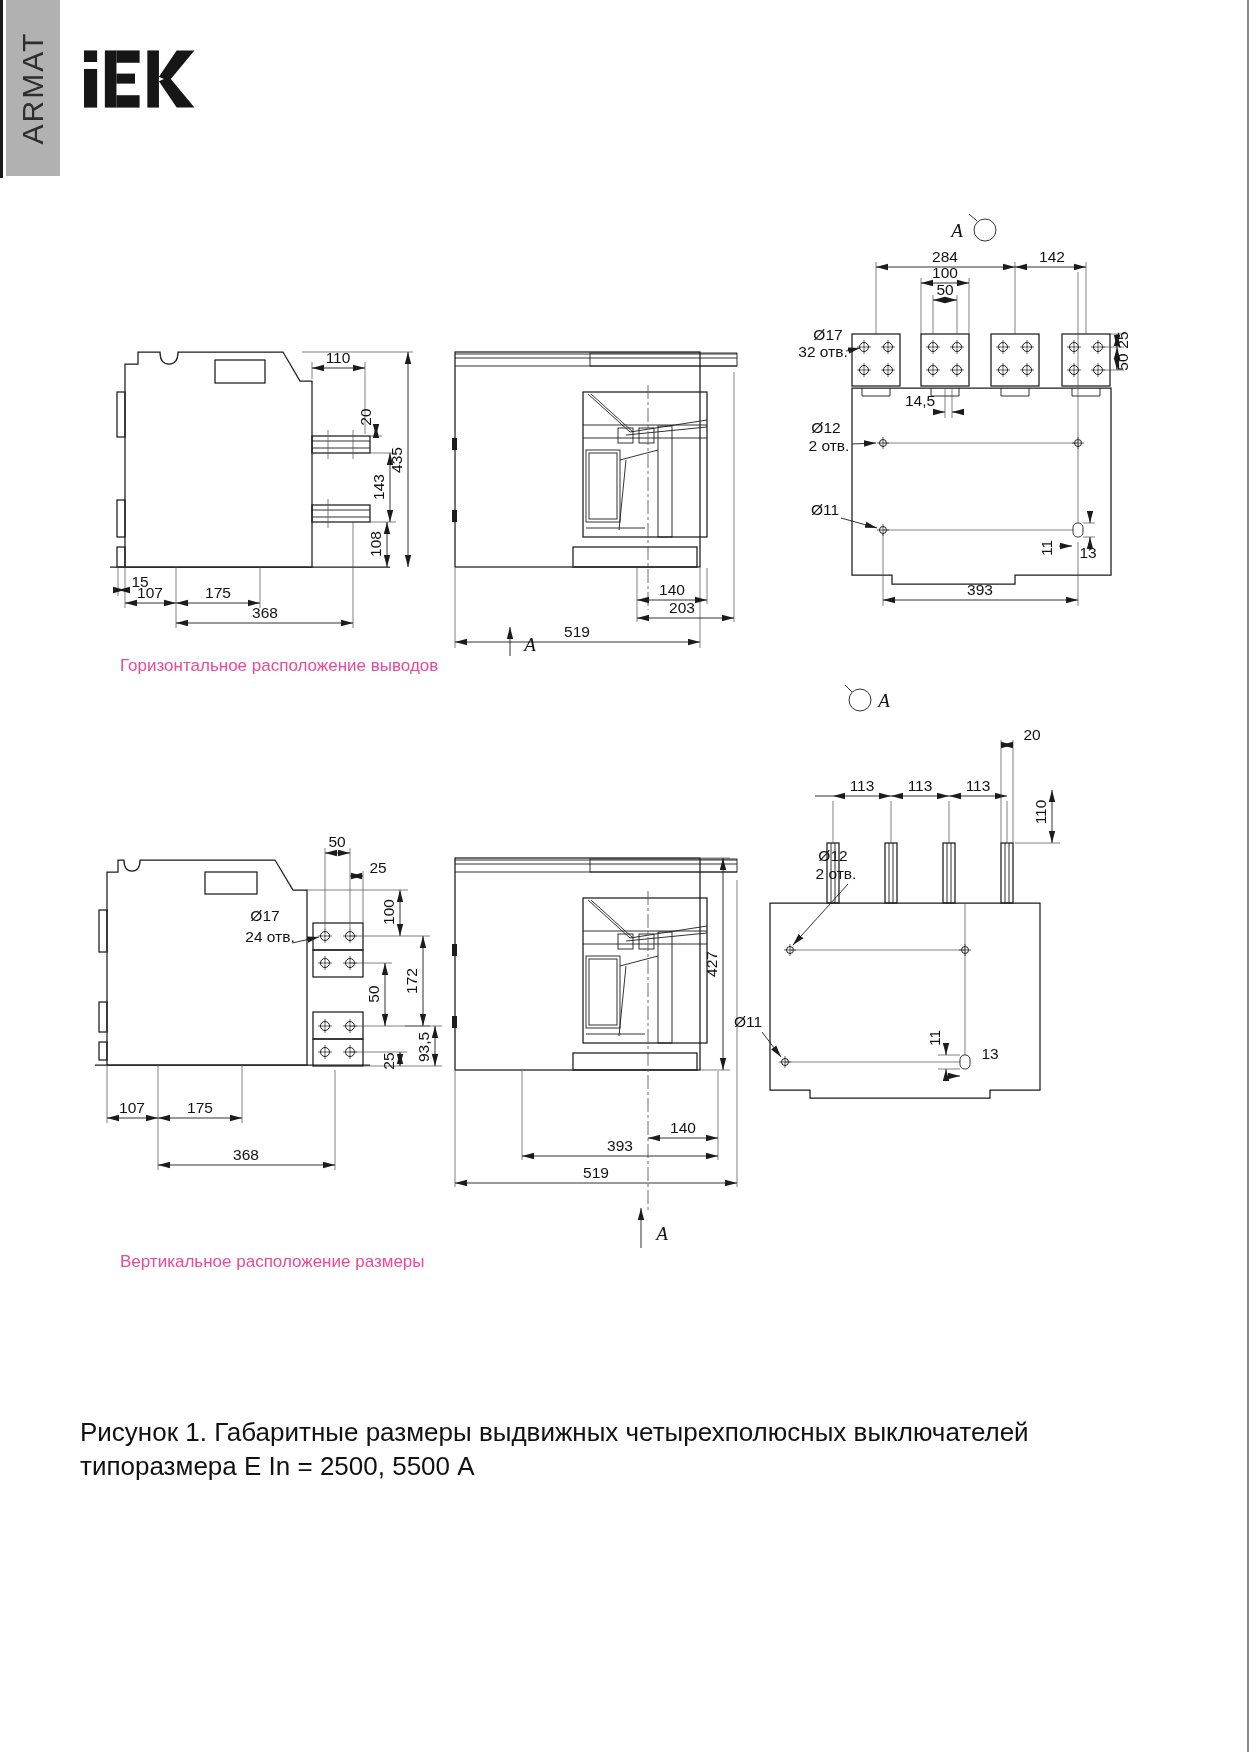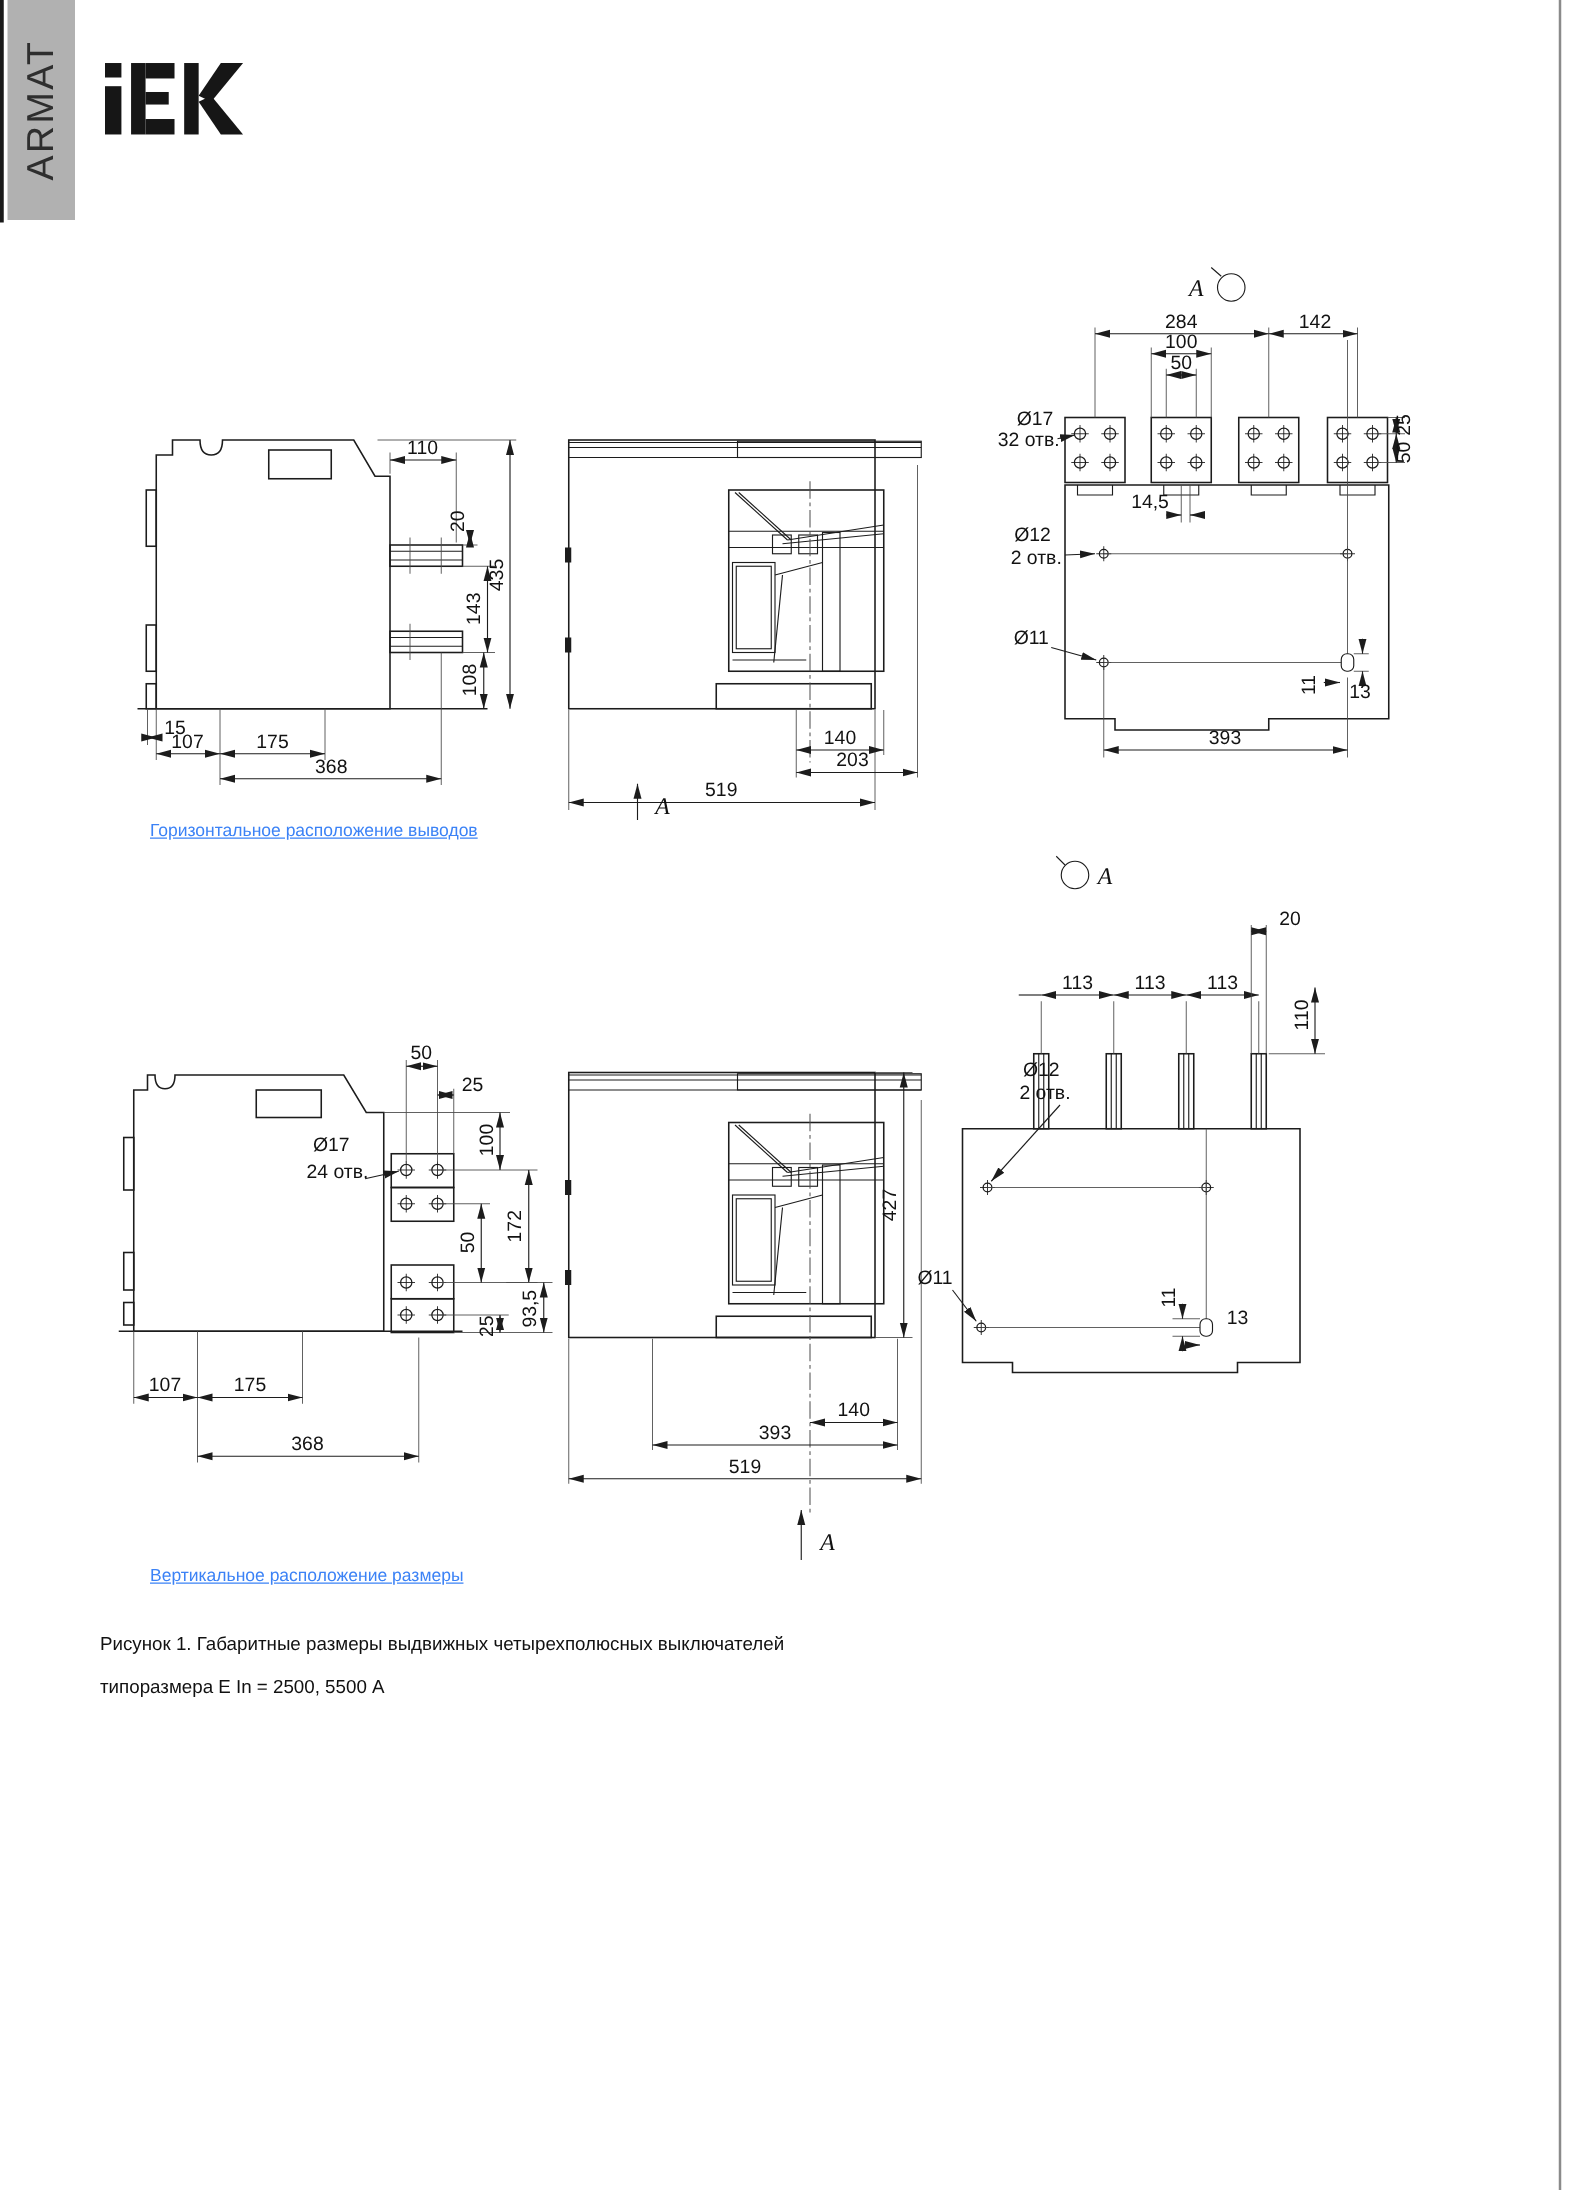--- a/index.html
+++ b/index.html
@@ -4,22 +4,22 @@
 <style>
   html,body{margin:0;padding:0;background:#e8e8e8;}
   .page{position:relative;width:1256px;height:1752px;background:#ffffff;overflow:hidden;
         font-family:"Liberation Sans",sans-serif;color:#1c1c1c;}
   .edge-left{position:absolute;left:0;top:0;width:3px;height:178px;background:#1a1a1a;}
   .edge-right{position:absolute;left:1247px;top:0;width:2px;height:1752px;background:#8a8a8a;}
   .armat-bar{position:absolute;left:6px;top:0;width:54px;height:176px;background:#b1b1b1;
              display:flex;align-items:center;justify-content:center;}
   .armat-bar span{transform:rotate(-90deg);font-size:30px;letter-spacing:2px;color:#2e2e2e;white-space:nowrap;}
   .logo{position:absolute;left:84px;top:46px;}
-  .caption{position:absolute;font-size:14px;color:#3b82f6;text-decoration:underline;}
-  .figcap{position:absolute;left:80px;top:1299px;font-size:15px;color:#111;line-height:34px;width:980px;}
+  .caption{position:absolute;font-size:17px;color:#ec4899;}
+  .figcap{position:absolute;left:80px;top:1415px;font-size:26px;color:#111;line-height:34px;width:980px;}
   .figcap span{display:block;}
   svg{position:absolute;overflow:visible;}
   .ln{stroke:#1c1c1c;stroke-width:1.25;fill:none;stroke-linejoin:miter;}
   .fin{stroke:#1c1c1c;stroke-width:0.9;fill:none;}
   .thin{stroke:#4a4a4a;stroke-width:0.7;fill:none;}
   .axis{stroke:#4a4a4a;stroke-width:0.8;fill:none;stroke-dasharray:14 3 3 3;}
   .dm{stroke:#1c1c1c;stroke-width:0.9;fill:none;marker-start:url(#arw);marker-end:url(#arw);}
   .dm1{stroke:#1c1c1c;stroke-width:0.9;fill:none;marker-end:url(#arw);}
   .hole{fill:#ffffff;stroke:#1c1c1c;stroke-width:1;}
   .ct{stroke:#1c1c1c;stroke-width:0.7;}

